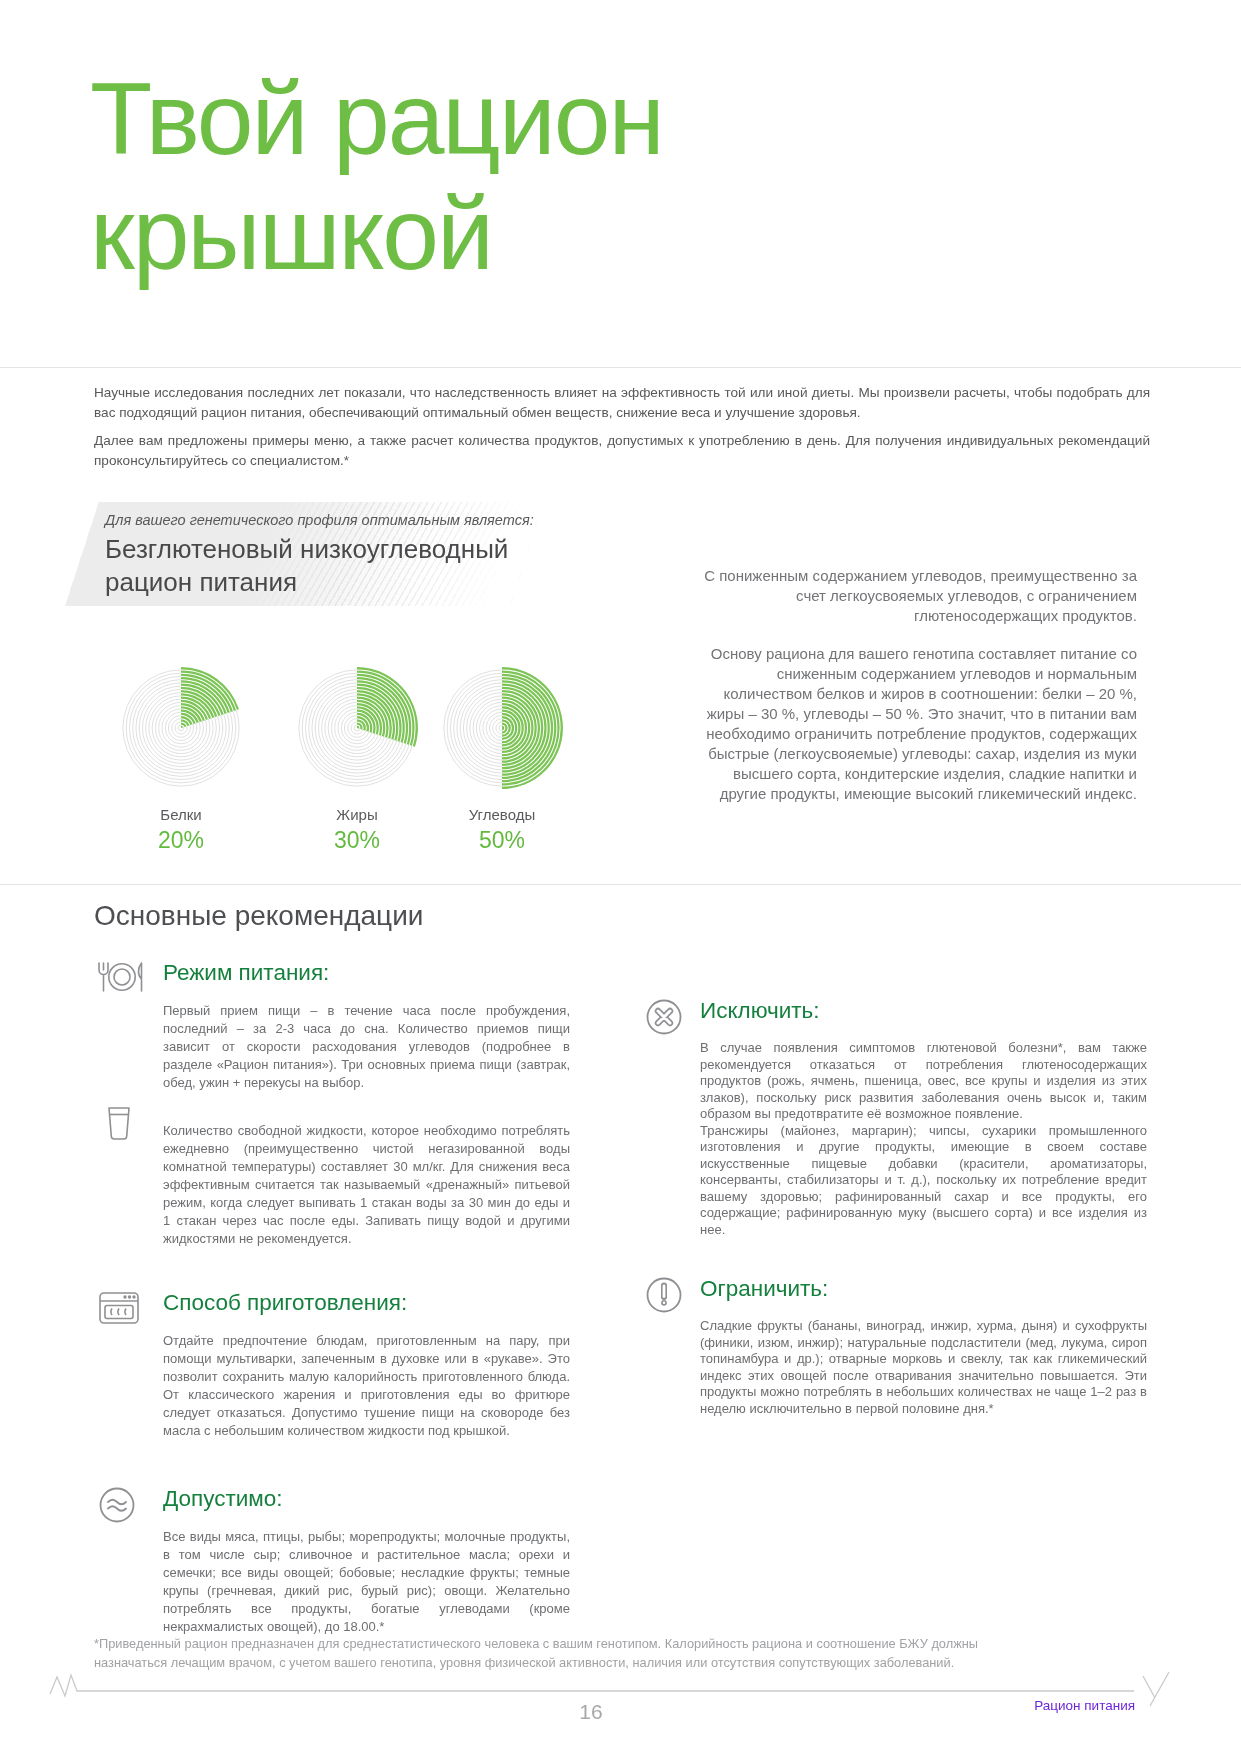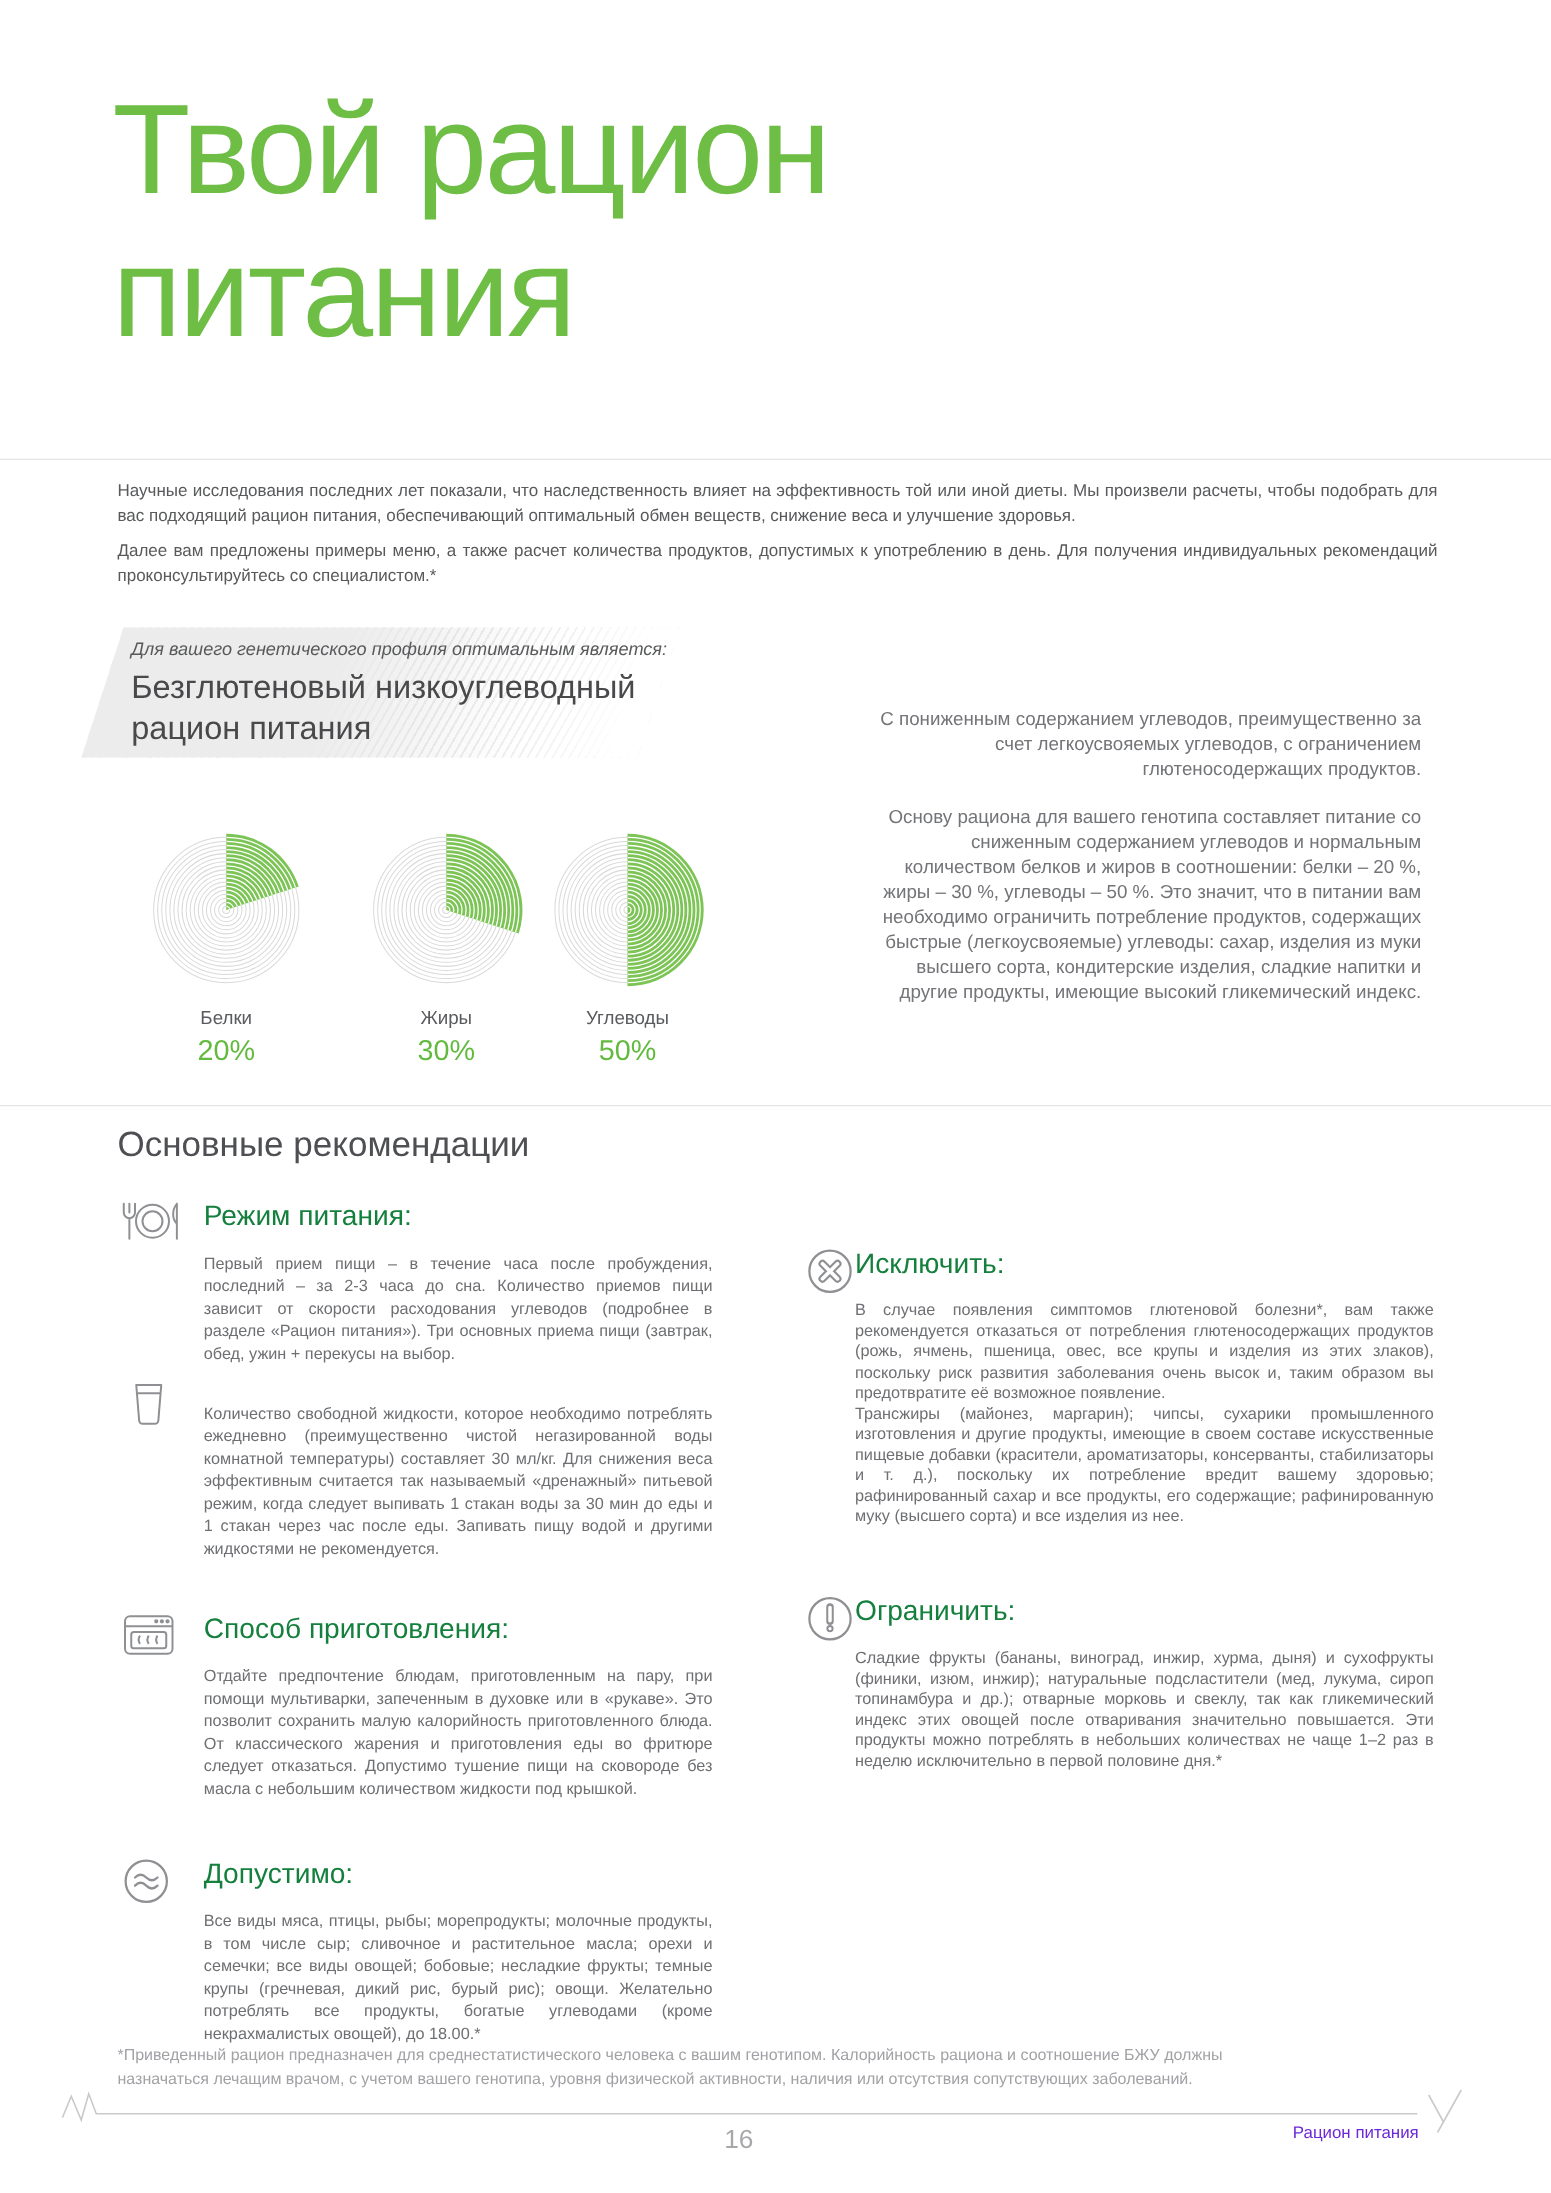--- a/index.html
+++ b/index.html
@@ -41,42 +41,42 @@
   .profile-p1{top:566px;}
   .profile-p2{top:644px;}
   
   .rec-heading{position:absolute;left:94px;top:900px;margin:0;font-size:28px;font-weight:400;color:#4e4f52;}
   .sec{position:absolute;}
   .sec-left{left:94px;width:476px;}
   .sec-right{left:645px;width:502px;}
   .sec-icon{position:absolute;left:0;top:0;color:#8f9093;}
   .sec-icon svg{display:block;}
   .sec-left .sec-text{margin-left:69px;}
-  .sec-right .sec-text{margin-left:39px;}
+  .sec-right .sec-text{margin-left:55px;}
   .sec-heading{margin:0;font-size:22.5px;font-weight:400;color:#15803d;}
   .sec-body{margin:16px 0 0 0;font-size:13px;line-height:18px;color:#6e6f72;text-align:justify;}
   .sec-right .sec-body{line-height:16.5px;}
   .sec-body + .sec-body{margin-top:0;}
   .l1{top:960px;} .l2{top:1106px;} .l3{top:1290px;} .l4{top:1486px;}
   .r1{top:998px;} .r2{top:1276px;}
   
   .footnote{position:absolute;left:94px;top:1634px;width:930px;margin:0;font-size:12.8px;line-height:1.5;color:#a1a2a5;}
   
   .footer-svg{position:absolute;left:0;top:1668px;width:1241px;height:56px;}
   .page-number{position:absolute;left:0;top:1700px;width:1182px;text-align:center;font-size:21px;color:#a7a8aa;}
   .footer-label{position:absolute;right:106px;top:1698px;font-size:13.5px;color:#6d28d9;}
 </style>
 </head>
 <body>
 
 <div class="page">
 
   <h1 class="main-title">
     <span>Твой рацион</span>
-    <span>питания</span>
+    <span>крышкой</span>
   </h1>
 
   <div class="rule rule-top"></div>
 
   <p class="intro-p intro-p1">Научные исследования последних лет показали, что наследственность влияет на эффективность той или иной диеты. Мы произвели расчеты, чтобы подобрать для вас подходящий рацион питания, обеспечивающий оптимальный обмен веществ, снижение веса и улучшение здоровья.</p>
   <p class="intro-p intro-p2">Далее вам предложены примеры меню, а также расчет количества продуктов, допустимых к употреблению в день. Для получения индивидуальных рекомендаций проконсультируйтесь со специалистом.*</p>
 
   <div class="banner">
     <div class="banner-bg"></div>
     <div class="banner-content">

